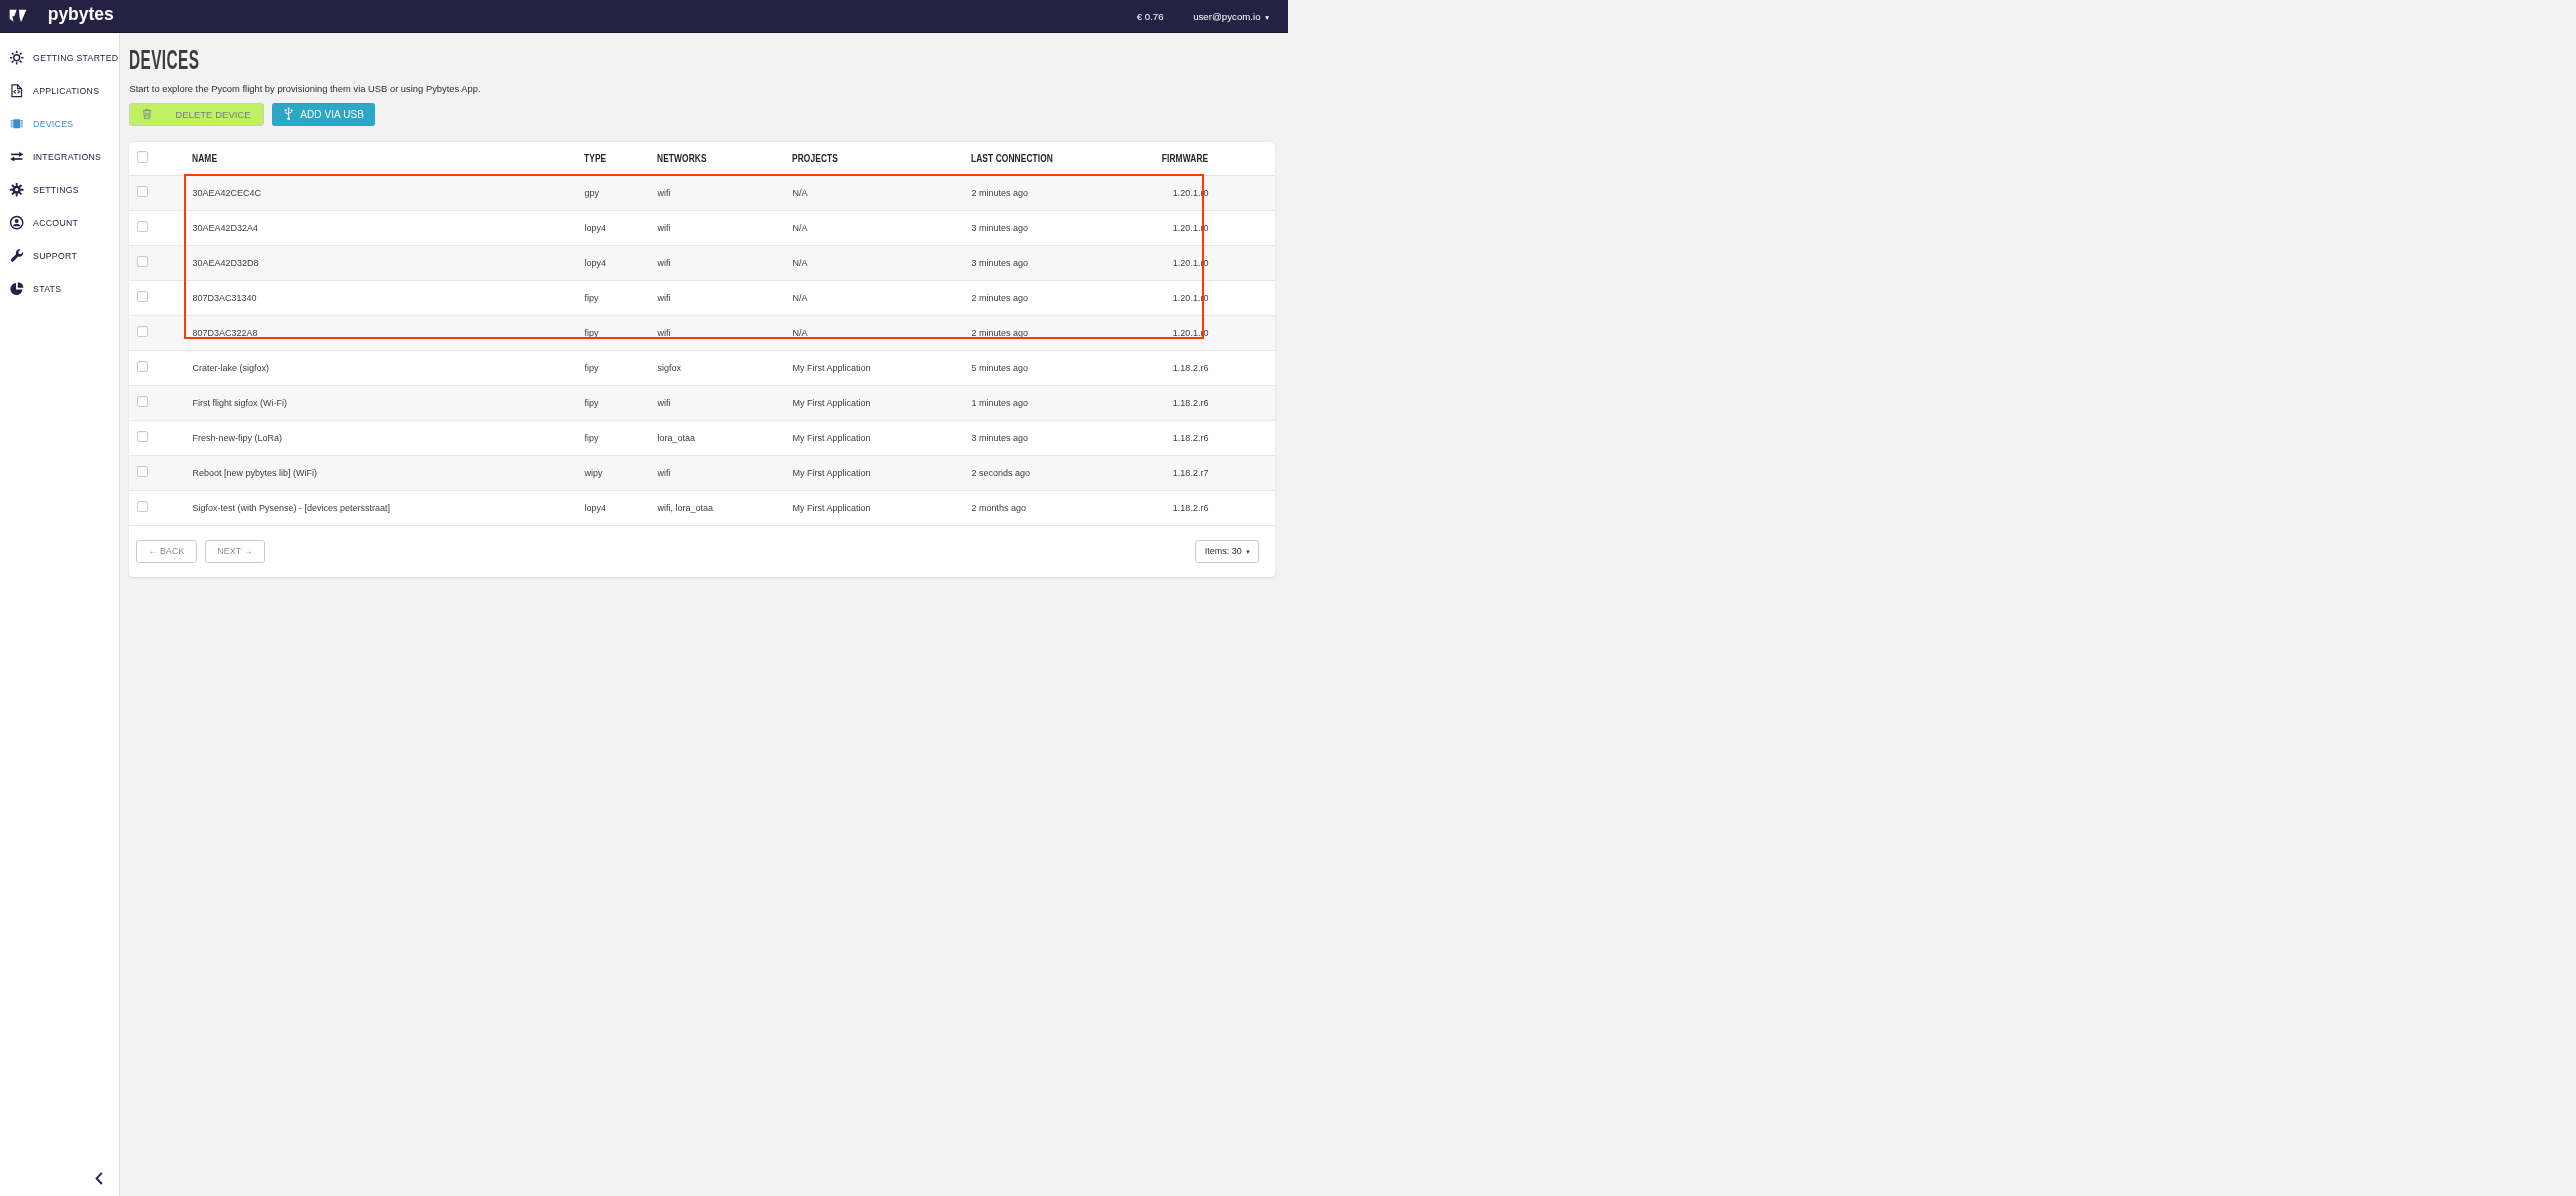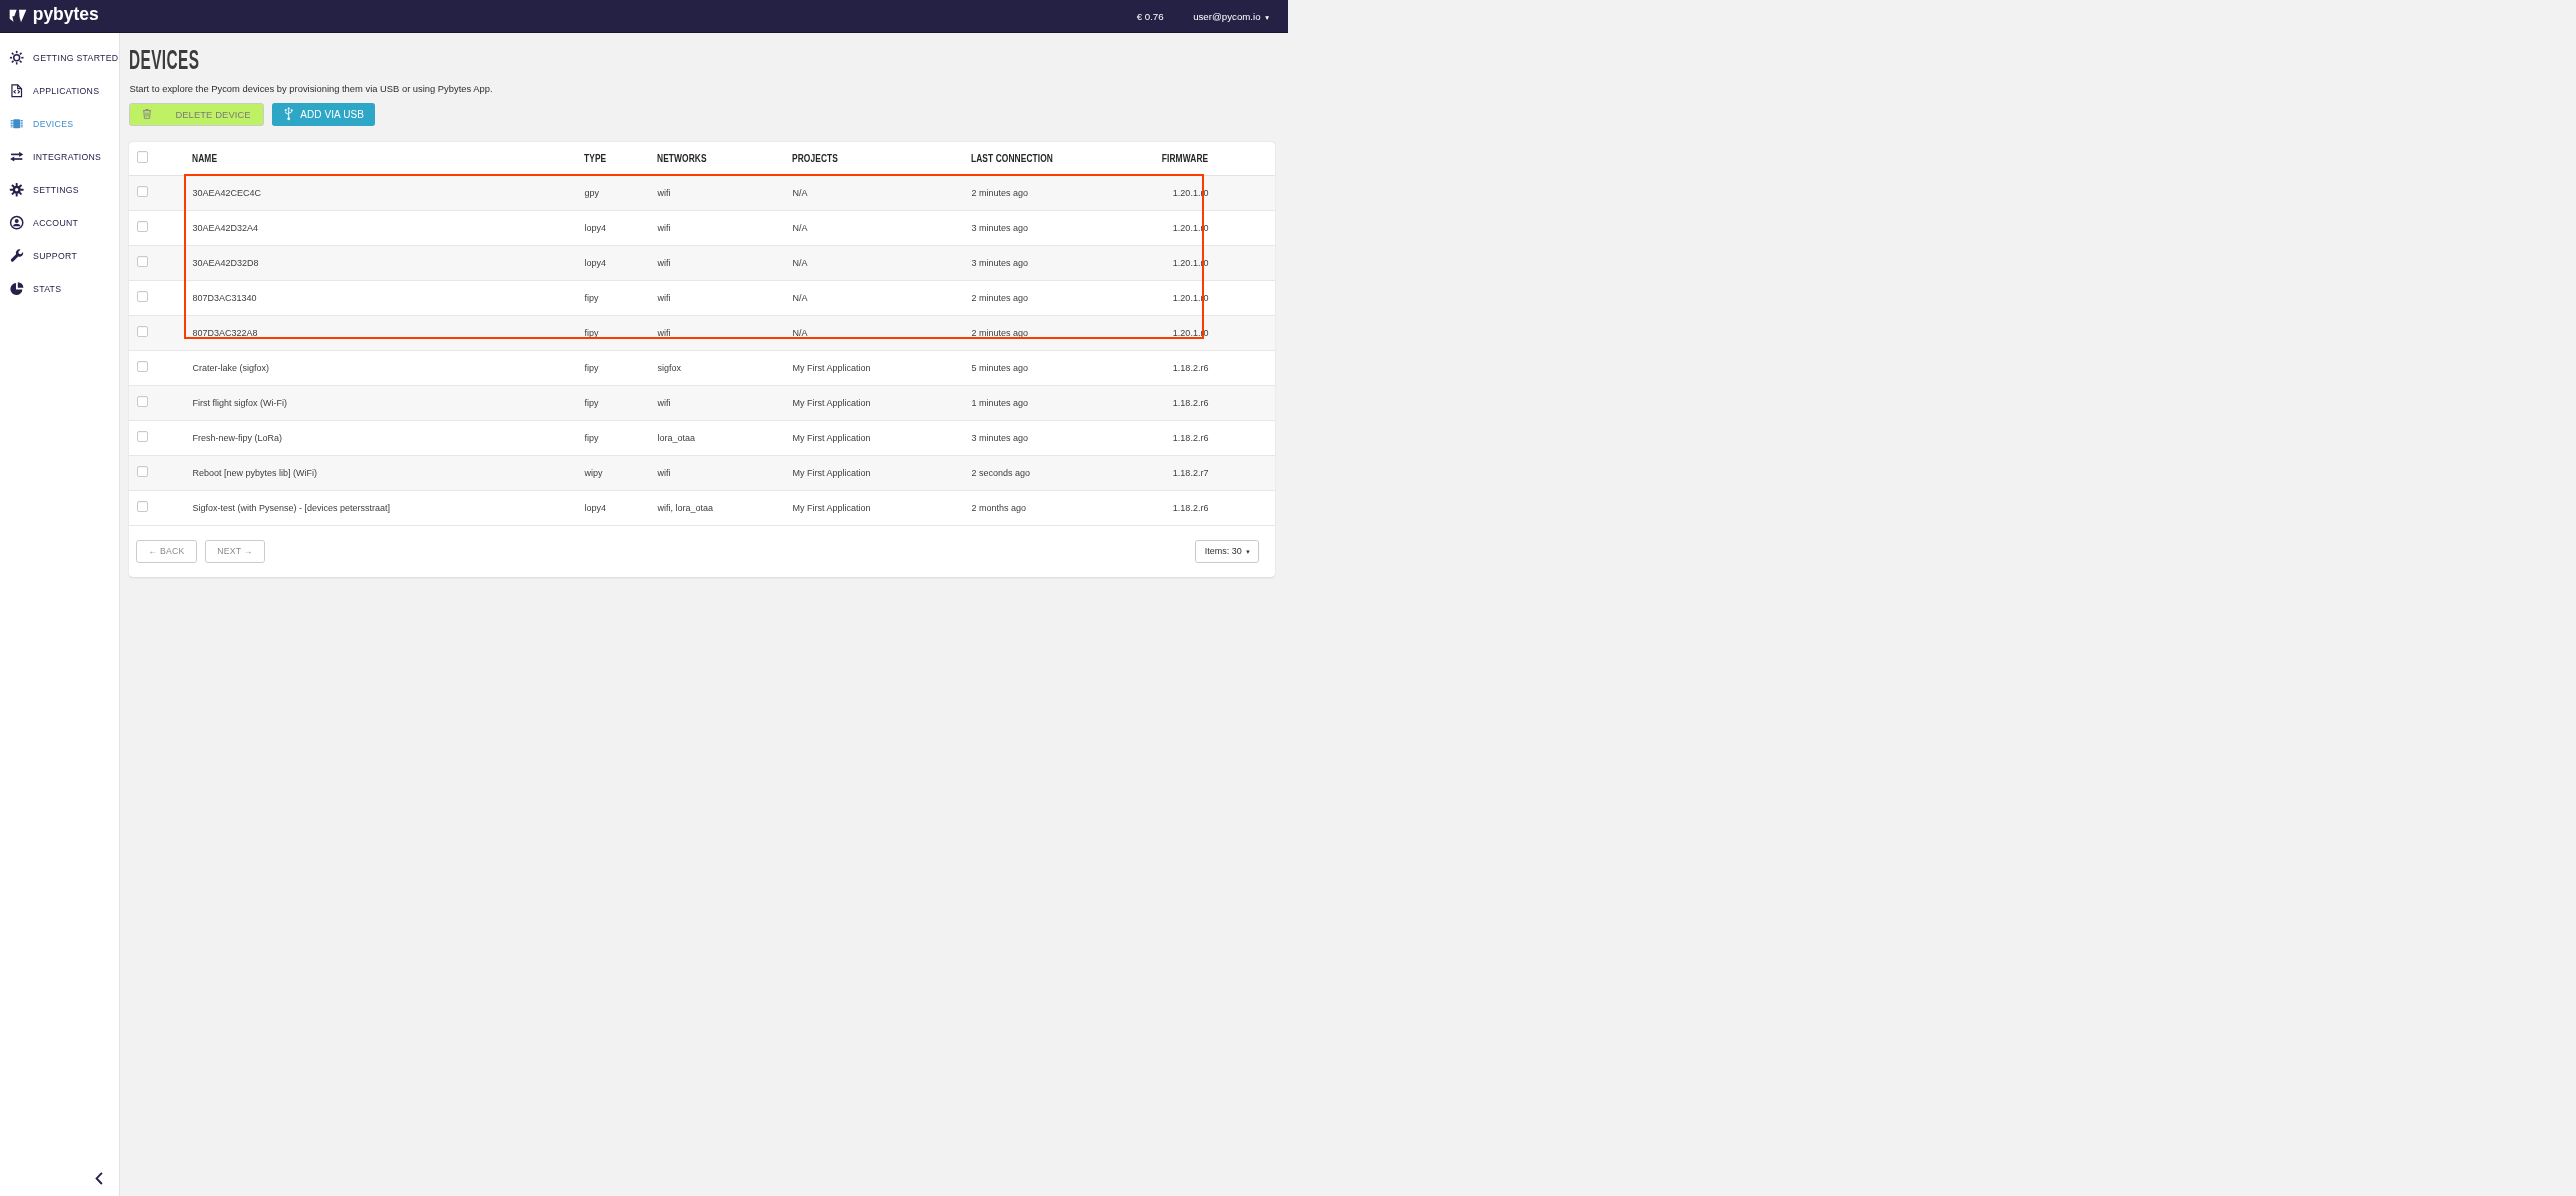--- a/index.html
+++ b/index.html
@@ -2,21 +2,21 @@
 <html style="font-size:10.7px"><head>
 <meta charset="utf-8">
 <style>
   * { box-sizing: border-box; margin: 0; padding: 0; }
   html,body { width:1288px; height:598px; overflow:hidden;
     font-family:"Liberation Sans", sans-serif; background:#f2f2f2; }
 
   
   .topbar { position:relative; height:33px; background:#242145; display:flex;
     align-items:center; z-index:20; border-bottom:0.7px solid #18172f; }
-  .logo { display:flex; align-items:center; gap:6px; padding-left:8.7px; }
+  .logo { display:flex; align-items:center; gap:21px; padding-left:8.7px; }
   .logo-mark { width:18px; height:18px; display:block; }
   .logo-text { color:#fff; font-size:17.5px; font-weight:bold; letter-spacing:0; line-height:1; padding-bottom:2px;}
   .topbar-right { margin-left:auto; display:flex; align-items:center; gap:29.5px; padding-right:19px; }
   .balance { color:#fff; font-size:9.7px; }
   .user-menu { color:#fff; font-size:9.7px; display:flex; align-items:center; gap:4.7px; cursor:pointer; }
   .caret::after { content:"▾"; font-size:7.4px; position:relative; top:0px; }
 
   
   .sidebar { position:fixed; top:33px; left:0; bottom:0; width:120px; background:#fff;
     border-right:0.7px solid #e3e3e3; z-index:10; }
@@ -207,21 +207,21 @@
     </ul>
   <div class="collapse-btn">
     <svg viewBox="0 0 10 16">
       <path d="M8.6 1 2 8l6.6 7" fill="none" stroke="currentColor" stroke-width="2.4"></path>
     </svg>
   </div>
 </nav>
 
 <main class="main">
   <h1 class="page-title">DEVICES</h1>
-  <p class="subtitle">Start to explore the Pycom devices by provisioning them via USB or using Pybytes App.</p>
+  <p class="subtitle">Start to explore the Pycom flight by provisioning them via USB or using Pybytes App.</p>
 
   <div class="toolbar">
     <button class="btn btn-ghost">
       <span class="icon">
         <svg width="10" height="11.4" viewBox="0 0 18 20" fill="none" stroke="#8a8a8a" stroke-width="1.8">
           <path d="M1.5 4.5h15"></path>
             <path d="M6.5 4.5V2.6h5v1.9"></path>
           <path d="M3.3 4.5l1 13.9h9.4l1-13.9"></path>
           <path d="M6.8 8v7.2M9 8v7.2M11.2 8v7.2" stroke-width="1.4"></path>
         </svg>

